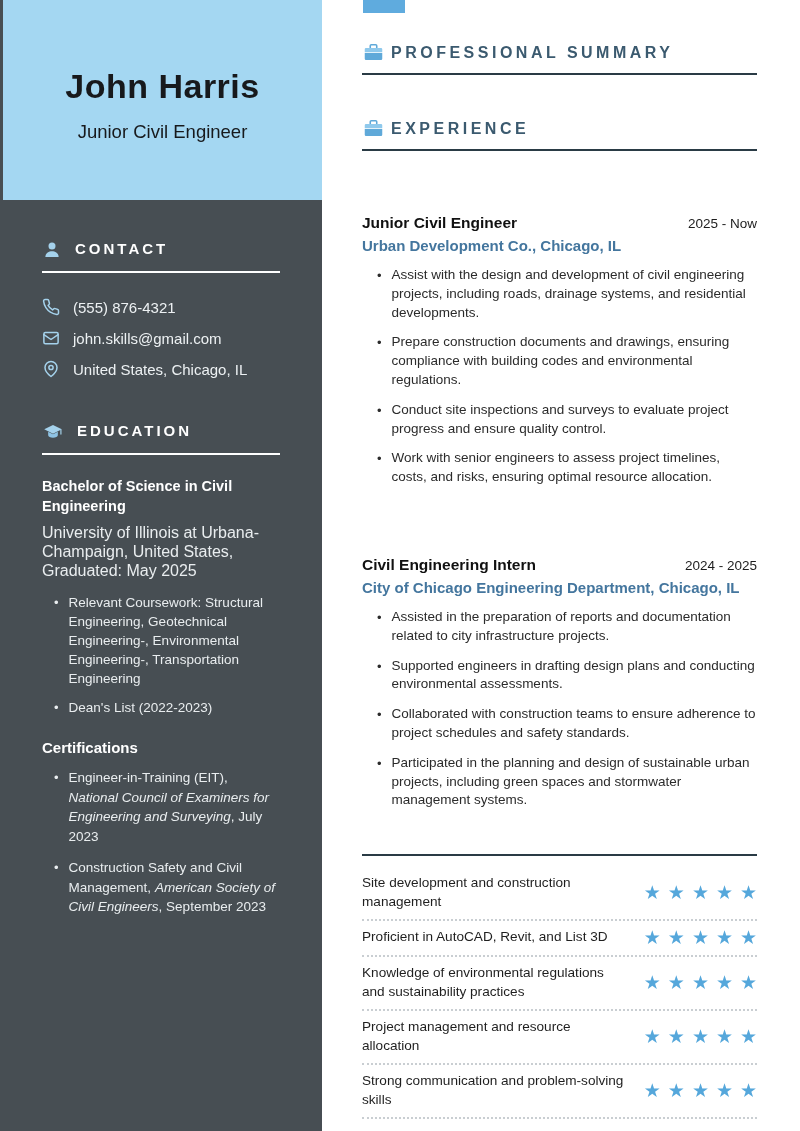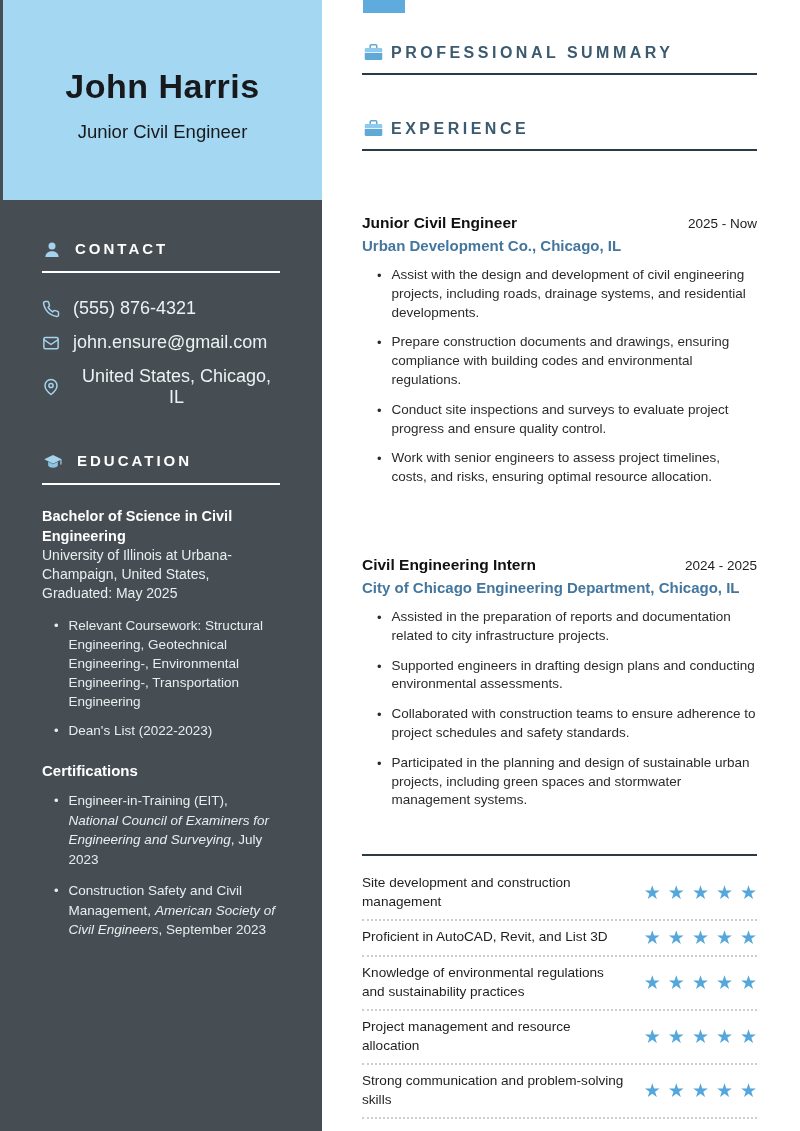--- a/index.html
+++ b/index.html
@@ -69,34 +69,35 @@
   .contact-section { margin-top: 40px; }
   .contact-list {
     list-style: none;
     margin-top: 25px;
   }
   .contact-list li {
     display: flex;
     align-items: center;
     gap: 13px;
     margin-bottom: 13px;
-    font-size: 18px;
+    font-size: 15px;
     color: #EDF1F3;
     text-align: center;
   }
   .education-section { margin-top: 44px; }
   .degree {
     margin-top: 22px;
     font-size: 14.5px;
     font-weight: 700;
     line-height: 19.5px;
     color: #ffffff;
   }
   .school {
-    font-size: 14px;
+    margin-top: 7px;
+    font-size: 16px;
     line-height: 19px;
     color: #E9EDEF;
   }
   .side-bullets {
     list-style: none;
     margin-top: 13px;
     padding-left: 12px;
   }
   .side-bullets li {
     display: flex;
@@ -266,21 +267,21 @@
           </span>
           <span>(555) 876-4321</span>
         </li>
         <li>
           <span class="icon">
             <svg width="18" height="18" viewBox="0 0 24 24" fill="none" stroke="#A5D2EC" stroke-width="2" stroke-linecap="round" stroke-linejoin="round">
               <rect x="2.5" y="4.5" width="19" height="15" rx="2"></rect>
               <path d="m2.5 7.5 9.5 6.5 9.5-6.5"></path>
             </svg>
           </span>
-          <span>john.ensure@gmail.com</span>
+          <span>john.skills@gmail.com</span>
         </li>
         <li>
           <span class="icon">
             <svg width="18" height="18" viewBox="0 0 24 24" fill="none" stroke="#A5D2EC" stroke-width="2" stroke-linecap="round" stroke-linejoin="round">
               <path d="M20 10c0 6-8 12-8 12S4 16 4 10a8 8 0 0 1 16 0z"></path>
               <circle cx="12" cy="10" r="2.8"></circle>
             </svg>
           </span>
           <span>United States, Chicago, IL</span>
         </li>

